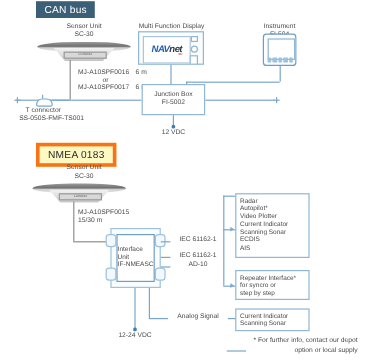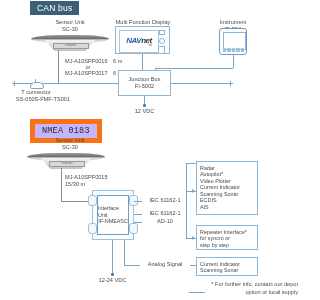--- a/index.html
+++ b/index.html
@@ -17,23 +17,22 @@
     font-size:8.5px;letter-spacing:.2px;
     padding:1.5px 7px 2px 7px;
     white-space:nowrap;
   }
   .hdr-can{
     left:30px;top:1px;
     background:#3c5f78;color:#ffffff;
   }
   .hdr-nmea{
     left:30px;top:119px;
-    background:#c4b5fd;color:#2b2b2b;
-    border:5px solid #f97316;
-    font-family:Liberation Mono, monospace;
+    background:#fef9c3;color:#2b2b2b;
+    border:3px solid #f97316;
   }
 
   
   .lbl{
     position:absolute;
     font-size:5.6px;line-height:7px;
     color:#4a4a4a;white-space:nowrap;
   }
   .lbl.c{text-align:center;}
   .lbl.r{text-align:right;}

